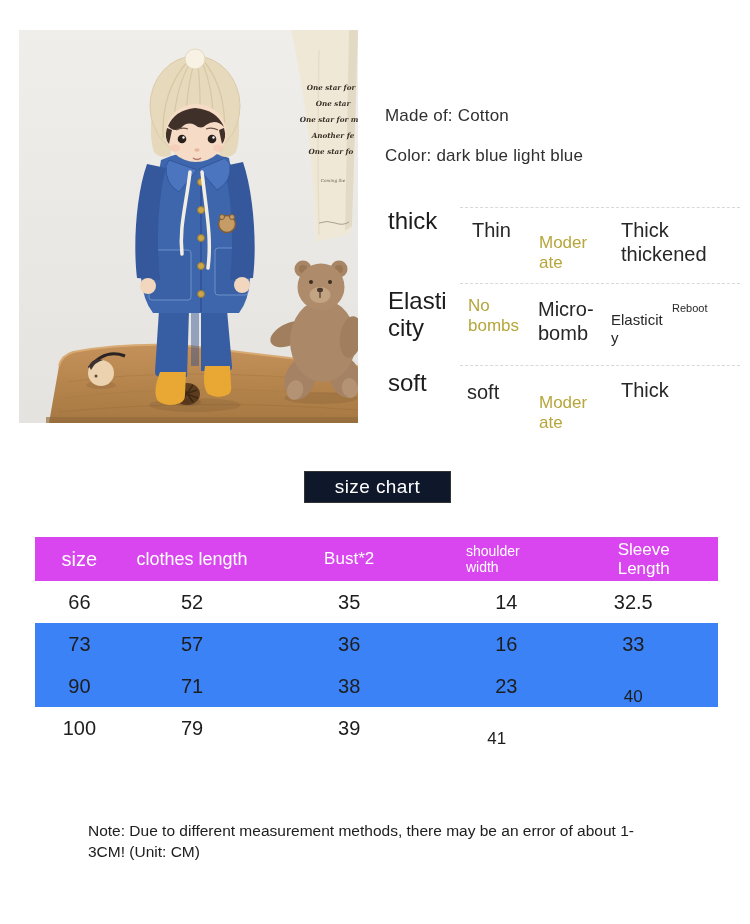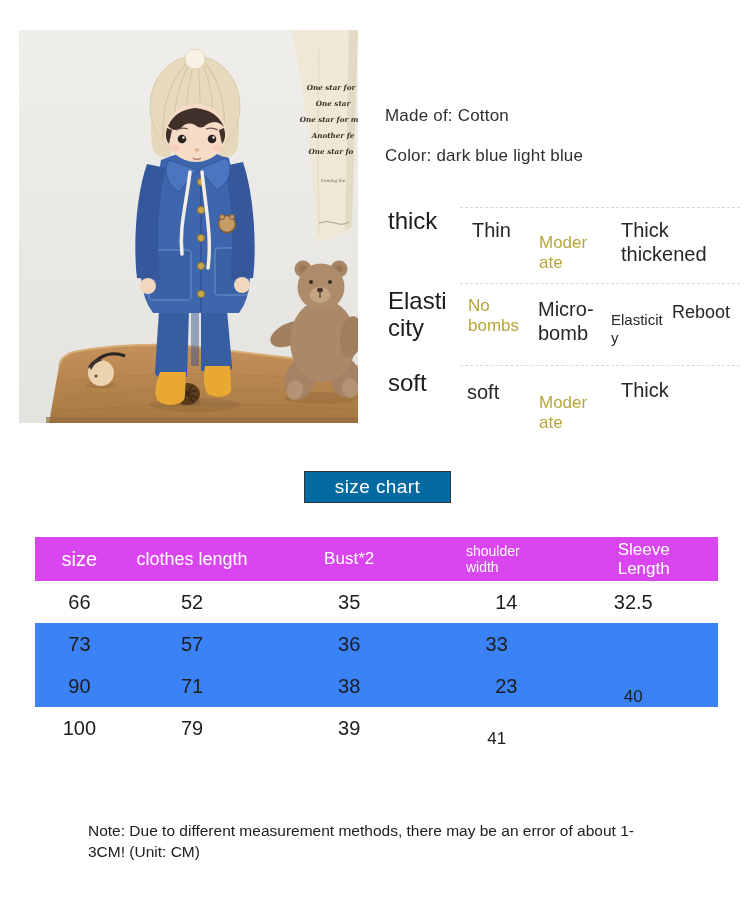--- a/index.html
+++ b/index.html
@@ -13,21 +13,21 @@
   .info-line{position:absolute;font-size:17px;color:#303030;letter-spacing:.2px;}
 
   
   .attr-row{position:absolute;left:388px;width:352px;}
   .attr-label{position:absolute;left:0;width:62px;font-size:24px;color:#1c1c1c;line-height:1.12;overflow-wrap:anywhere;}
   .vals{position:absolute;left:72px;top:0;width:280px;height:100%;border-top:1px dashed #d9d9d9;}
   .vc{position:absolute;line-height:1.2;color:#272727;overflow-wrap:anywhere;}
   .hl{color:#b7a63b;}
 
   
-  .sizechart{position:absolute;left:305px;top:472px;width:145px;height:30px;background:#0369a1;
+  .sizechart{position:absolute;left:305px;top:472px;width:145px;height:30px;background:#0f172a;
     color:#fff;font-size:19px;display:flex;align-items:center;justify-content:center;
     letter-spacing:.4px;box-shadow:0 0 0 1px #343434;}
 
   
   .stable{position:absolute;left:35px;top:537px;width:683px;}
   .stable *{box-sizing:border-box;}
   .thead{display:flex;background:#d946ef;color:#fff;height:44px;}
   .th{display:flex;align-items:center;justify-content:center;text-align:center;}
   .c1{width:13%}.c2{width:20%}.c3{width:26%}.c4{width:20%}.c5{width:21%}
   .th.c1{font-size:20px}.th.c2{font-size:18px}.th.c3{font-size:17px}
@@ -199,21 +199,21 @@
       <div class="vc" style="left:161px;top:10px;font-size:20px;width:135px;">Thick thickened</div>
     </div>
   </div>
 
   <div class="attr-row" style="top:283px;height:82px;">
     <div class="attr-label" style="top:5px;">Elasticity</div>
     <div class="vals">
       <div class="vc hl" style="left:8px;top:12px;font-size:17px;width:58px;">No bombs</div>
       <div class="vc" style="left:78px;top:13px;font-size:20px;width:80px;">Micro-bomb</div>
       <div class="vc" style="left:151px;top:27px;font-size:15px;width:58px;">Elasticity</div>
-      <div class="vc" style="left:212px;top:18px;font-size:18px;">Reboot</div>
+      <div class="vc" style="left:212px;top:18px;font-size:11px;">Reboot</div>
     </div>
   </div>
 
   <div class="attr-row" style="top:365px;height:58px;">
     <div class="attr-label" style="top:5px;">soft</div>
     <div class="vals">
       <div class="vc" style="left:7px;top:14px;font-size:20px;">soft</div>
       <div class="vc hl" style="left:79px;top:27px;font-size:17px;width:55px;">Moderate</div>
       <div class="vc" style="left:161px;top:12px;font-size:20px;">Thick</div>
     </div>
@@ -238,20 +238,21 @@
       <div class="td c1">66</div>
       <div class="td c2">52</div>
       <div class="td c3">35</div>
       <div class="td c4">14</div>
       <div class="td c5">32.5</div>
     </div>
     <div class="trow alt">
       <div class="td c1">73</div>
       <div class="td c2">57</div>
       <div class="td c3">36</div>
+      <div class="td c4">16</div>
       <div class="td c5">33</div>
     </div>
     <div class="trow alt">
       <div class="td c1">90</div>
       <div class="td c2">71</div>
       <div class="td c3">38</div>
       <div class="td c4">23</div>
       <div class="td c5 sm">40</div>
     </div>
     <div class="trow">

